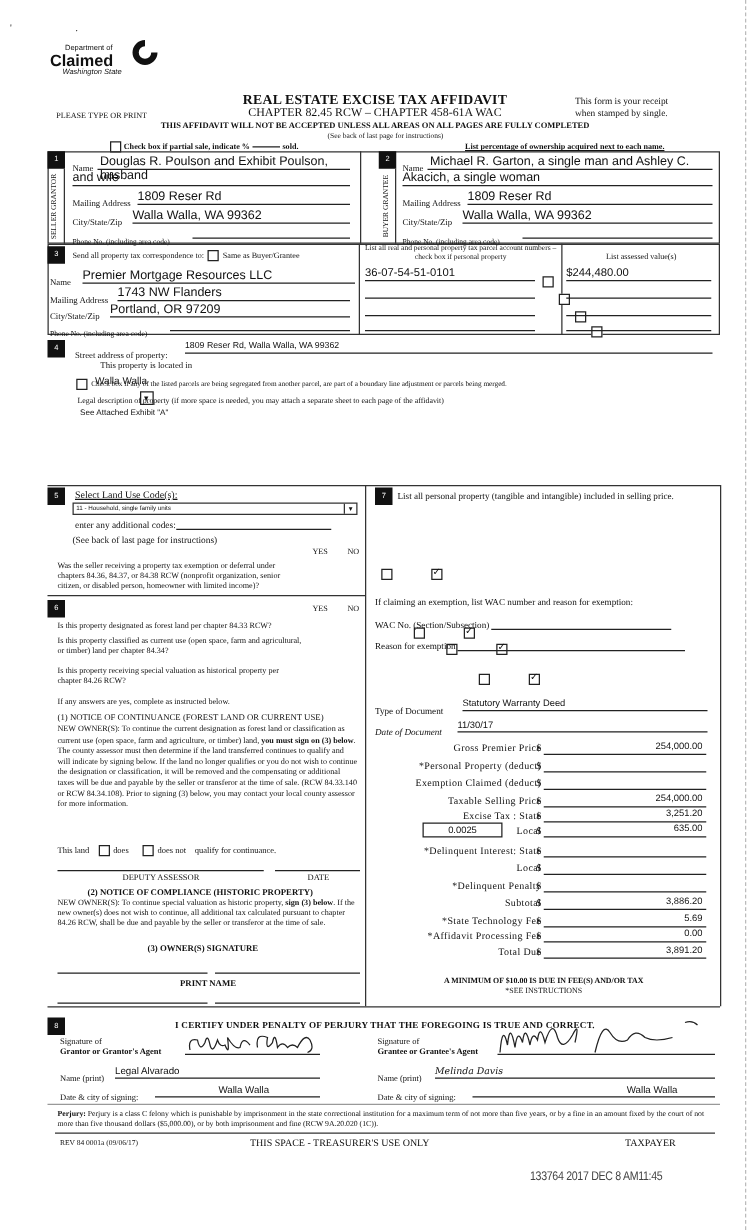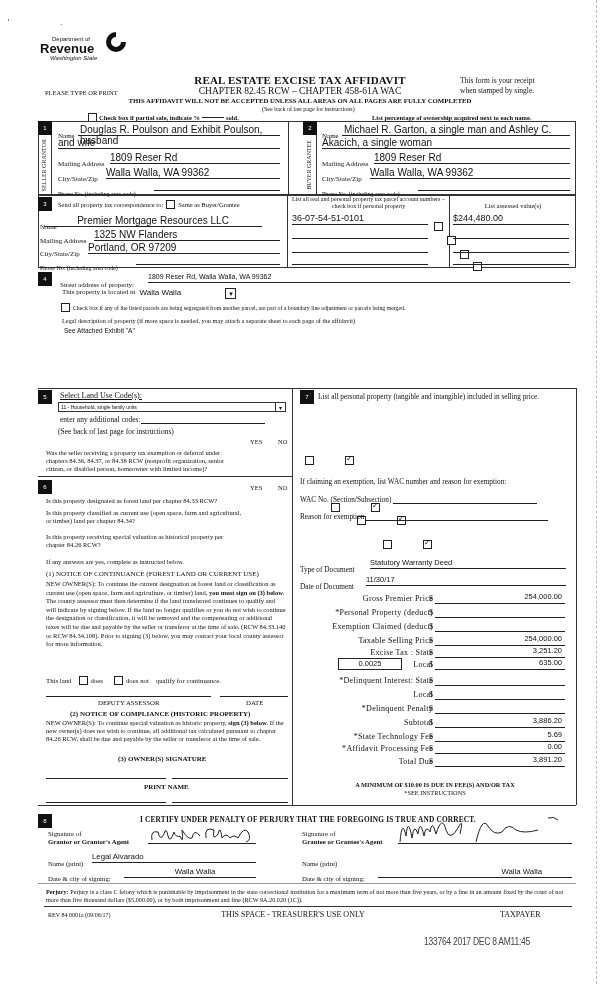--- a/index.html
+++ b/index.html
@@ -28,21 +28,21 @@
 
 
 <div class="abs sep-dash" style="left:596px;top:0;width:1px;height:984px;"></div>
 
 
 <div class="abs" style="left:8px;top:18px;font-size:8px;">'</div>
 <div class="abs" style="left:60px;top:20px;font-size:8px;">·</div>
 
 <div class="abs sans" style="left:40px;top:36px;width:90px;">
   <div style="font-size:6px;padding-left:12px;line-height:7px;">Department of</div>
-  <div style="font-size:13px;font-weight:bold;line-height:12px;">Revenue</div>
+  <div style="font-size:13px;font-weight:bold;line-height:12px;">Claimed</div>
   <div style="font-size:6px;font-style:italic;padding-left:10px;line-height:7px;">Washington State</div>
   <svg class="abs" style="left:64px;top:-6px;" width="24" height="24" viewBox="0 0 24 24">
     <path d="M12 2 A10 10 0 1 0 22 12 L17 12 A5 5 0 1 1 12 7 Z" fill="#111"></path>
     <path d="M9 12 Q13 8 18 10 Q14 12 10 15 Z" fill="#fff"></path>
   </svg>
 </div>
 
 <div class="abs" style="left:0;width:600px;top:74px;text-align:center;font-size:11px;font-weight:bold;letter-spacing:0.2px;">REAL ESTATE EXCISE TAX AFFIDAVIT</div>
 <div class="abs" style="left:0;width:600px;top:86px;text-align:center;font-size:9.5px;">CHAPTER 82.45 RCW – CHAPTER 458-61A WAC</div>
 <div class="abs" style="left:45px;top:89px;font-size:6.5px;">PLEASE TYPE OR PRINT</div>
@@ -113,25 +113,25 @@
 <div class="abs" style="left:287px;top:195px;width:1px;height:73px;background:#333;"></div>
 <div class="abs" style="left:449px;top:195px;width:1px;height:73px;background:#333;"></div>
 <div class="abs num" style="left:38px;top:197px;">3</div>
 <div class="abs" style="left:58px;top:200px;font-size:6.5px;display:flex;align-items:center;gap:3px;">
   <span>Send all property tax correspondence to:</span>
   <span class="cb"></span>
   <span>Same as Buyer/Grantee</span>
 </div>
 <div class="abs" style="left:40px;top:215px;width:240px;height:12px;">
   <span class="lbl">Name</span>
-  <span class="abs val line" style="left:4px;width:218px;top:0;height:12px;text-align:center;">Premier Mortgage Resources LLC</span>
+  <span class="abs val line" style="left:26px;width:218px;top:0;height:12px;">Premier Mortgage Resources LLC</span>
 </div>
 <div class="abs" style="left:40px;top:229px;width:240px;height:12px;">
   <span class="lbl">Mailing Address</span>
-  <span class="abs val line" style="left:54px;width:186px;top:0;height:12px;">1325 NW Flanders</span>
+  <span class="abs val line" style="left:54px;width:186px;top:0;height:12px;">1743 NW Flanders</span>
 </div>
 <div class="abs" style="left:40px;top:242px;width:240px;height:12px;">
   <span class="lbl">City/State/Zip</span>
   <span class="abs val line" style="left:48px;width:192px;top:0;height:12px;">Portland, OR 97209</span>
 </div>
 <div class="abs" style="left:40px;top:256px;width:240px;height:10px;">
   <span style="font-size:6px;">Phone No. (including area code)</span>
   <span class="abs line" style="left:96px;width:144px;top:0;height:9px;"></span>
 </div>
 <div class="abs" style="left:289px;top:196px;width:159px;font-size:6px;text-align:center;line-height:7px;">List all real and personal property tax parcel account numbers – check box if personal property</div>
@@ -153,21 +153,21 @@
 <div class="abs val line" style="left:292px;top:254px;width:136px;height:11px;"></div>
 <span class="abs cb" style="left:434px;top:256px;"></span>
 <div class="abs val line" style="left:453px;top:254px;width:116px;height:11px;"></div>
 
 
 <div class="abs num" style="left:38px;top:272px;">4</div>
 <div class="abs" style="left:60px;top:273px;width:510px;height:11px;">
   <span class="lbl">Street address of property:</span>
   <span class="abs line sans" style="left:88px;width:422px;top:0;height:10px;font-size:7px;">1809 Reser Rd, Walla Walla, WA 99362</span>
 </div>
-<div class="abs" style="left:62px;top:288px;display:flex;align-items:flex-start;gap:4px;">
+<div class="abs" style="left:76px;top:288px;display:flex;align-items:center;gap:4px;flex-direction:column;">
   <span class="lbl">This property is located in</span>
   <span class="val" style="font-size:8px;width:82px;display:inline-block;">Walla Walla</span>
   <span style="width:11px;height:11px;border:1px solid #222;font-size:7px;display:inline-flex;align-items:center;justify-content:center;">▾</span>
 </div>
 <div class="abs" style="left:61px;top:303px;display:flex;align-items:center;gap:3px;font-size:5.8px;">
   <span class="cb"></span>
   <span>Check box if any of the listed parcels are being segregated from another parcel, are part of a boundary line adjustment or parcels being merged.</span>
 </div>
 <div class="abs" style="left:62px;top:317px;font-size:6.3px;">Legal description of property (if more space is needed, you may attach a separate sheet to each page of the affidavit)</div>
 <div class="abs sans" style="left:64px;top:327px;font-size:6.5px;">See Attached Exhibit "A"</div>
@@ -254,21 +254,21 @@
 <div class="abs" style="left:300px;top:512px;font-size:7.3px;display:flex;">
   <span>Reason for exemption</span>
   <span style="display:inline-block;width:182px;border-bottom:1px solid #222;margin-left:2px;"></span>
 </div>
 
 <div class="abs" style="left:300px;top:558px;width:270px;height:12px;">
   <span class="lbl" style="font-size:7.3px;">Type of Document</span>
   <span class="abs line sans" style="left:70px;width:196px;top:0;height:11px;font-size:7.5px;">Statutory Warranty Deed</span>
 </div>
 <div class="abs" style="left:300px;top:575px;width:270px;height:12px;">
-  <span class="lbl" style="font-size:7.3px;">Date of Document</span>
+  <span class="lbl" style="font-size:7.3px;font-style:italic;">Date of Document</span>
   <span class="abs line sans" style="left:66px;width:200px;top:0;height:11px;font-size:7.5px;">11/30/17</span>
 </div>
 
 
 <div class="money-row" style="top:592px;">
     <span class="mlbl">Gross Premier Price</span>
     <span class="dollar">$</span>
     <span class="mline">254,000.00</span>
   </div>
 <div class="money-row" style="top:606px;">
@@ -361,33 +361,34 @@
 <div class="abs" style="left:302px;top:830px;font-size:6.8px;line-height:8px;">
   <div>Signature of</div>
   <div style="font-weight:bold;">Grantee or Grantee's Agent</div>
 </div>
 <div class="abs line" style="left:398px;top:843px;width:174px;height:1px;"></div>
 <svg class="abs" style="left:398px;top:812px;" width="200" height="36" viewBox="0 0 200 36">
   <path d="M2 30 Q4 6 8 24 Q10 4 14 26 Q16 10 20 22 Q22 6 26 24 Q28 12 32 20 Q34 6 38 22 Q44 2 48 18 Q52 30 60 16 Q66 4 62 22 M78 30 Q84 4 90 14 Q96 24 104 20 Q110 10 118 18 Q126 22 140 18 M150 6 Q156 4 160 8" fill="none" stroke="#222" stroke-width="1"></path>
 </svg>
 <div class="abs" style="left:302px;top:852px;width:270px;height:12px;">
   <span style="font-size:6.8px;">Name (print)</span>
+  <span class="abs line" style="left:46px;width:224px;top:0;height:11px;font-size:7.5px;font-style:italic;font-family:'DejaVu Serif',serif;">Melinda Davis</span>
 </div>
 <div class="abs" style="left:302px;top:867px;width:270px;height:12px;">
   <span style="font-size:6.8px;">Date &amp; city of signing:</span>
   <span class="abs line sans" style="left:76px;width:194px;top:0;height:11px;font-size:7.8px;text-align:right;padding-right:30px;">Walla Walla</span>
 </div>
 
 <div class="abs" style="left:38px;top:883px;width:538px;height:1px;background:#999;"></div>
 
 
 <div class="abs" style="left:46px;top:888px;width:526px;font-size:6.2px;line-height:8px;">
   <b>Perjury:</b>
   <span>Perjury is a class C felony which is punishable by imprisonment in the state correctional institution for a maximum term of not more than five years, or by a fine in an amount fixed by the court of not more than five thousand dollars ($5,000.00), or by both imprisonment and fine (RCW 9A.20.020 (1C)).</span>
 </div>
 <div class="abs" style="left:44px;top:906px;width:528px;height:1px;background:#333;"></div>
 <div class="abs" style="left:48px;top:912px;font-size:6px;">REV 84 0001a (09/06/17)</div>
-<div class="abs" style="left:188px;top:910px;width:210px;text-align:center;font-size:8px;">THIS SPACE - TREASURER'S USE ONLY</div>
+<div class="abs" style="left:200px;top:910px;width:210px;text-align:left;font-size:8px;">THIS SPACE - TREASURER'S USE ONLY</div>
 <div class="abs" style="left:500px;top:910px;font-size:8px;">TAXPAYER</div>
 <div class="abs sans" style="left:424px;top:936px;font-size:10px;color:#444;letter-spacing:-0.3px;transform:scaleX(0.85);transform-origin:left;">133764 2017 DEC 8 AM11:45</div>
 
 
 
 
 </body></html>

